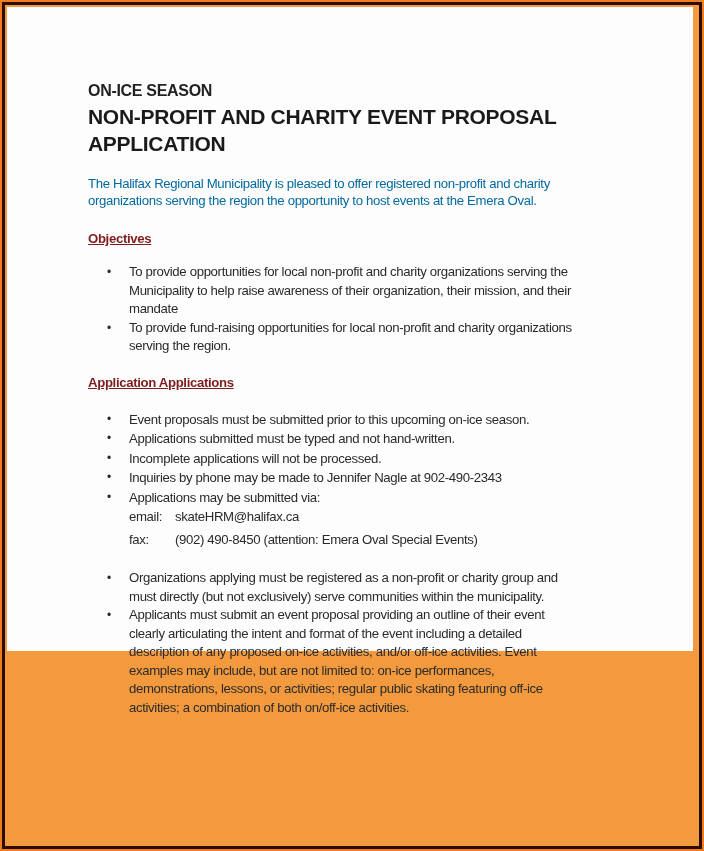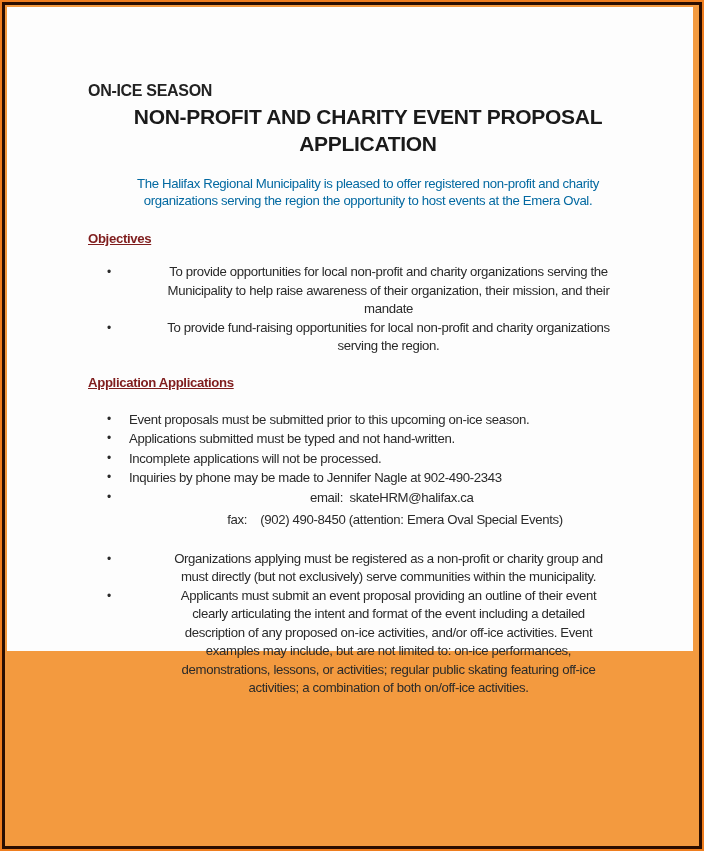--- a/index.html
+++ b/index.html
@@ -23,21 +23,21 @@
       color: #1e1e1e;
     }
     .content { position: absolute; left: 81px; top: 74px; width: 560px; }
     .kicker { font-size: 16px; font-weight: bold; letter-spacing: -0.3px; margin: 0; line-height: 20px; color: #222; }
     .title { font-size: 21px; font-weight: bold; margin: 2px 0 0 0; line-height: 27px; letter-spacing: -0.3px; color: #1a1a1a; }
     .intro { font-size: 13.2px; line-height: 17px; margin: 18px 0 0 0; letter-spacing: -0.35px; color: #0369a1; }
     .section-heading { font-size: 13.2px; text-decoration: underline; margin: 0; line-height: 17px; letter-spacing: -0.35px; color: #7f1d1d; }
     ul { list-style: none; margin: 0; padding: 0; }
     li { position: relative; padding-left: 41px; font-size: 13.2px; line-height: 18.5px; letter-spacing: -0.35px; color: #2a2a2a; }
     li .bullet { position: absolute; left: 19px; top: 0; font-size: 12px; }
-    .sub-line { display: block; text-align: center; }
+    .sub-line { display: block; }
     .sub-label { display: inline-block; width: 46px; }
     .sec-obj { margin-top: 21px; }
     .list-obj { margin-top: 16px; }
     .sec-req { margin-top: 18px; }
     .list-req { margin-top: 19px; }
     .list-req li { line-height: 19.5px; }
     .sec-dis { margin-top: 19px; }
     .list-dis { margin-top: 20px; }
   </style>
 </head>
@@ -87,20 +87,21 @@
       <li>
         <span class="bullet">•</span>
         <span>Incomplete applications will not be processed.</span>
       </li>
       <li>
         <span class="bullet">•</span>
         <span>Inquiries by phone may be made to Jennifer Nagle at 902-490-2343</span>
       </li>
       <li>
         <span class="bullet">•</span>
+        <span class="sub-line">Applications may be submitted via:</span>
         <span class="sub-line">
           <span class="sub-label">email:</span><span>skateHRM@halifax.ca</span>
         </span>
         <span class="sub-line" style="margin-top:3px;">
           <span class="sub-label">fax:</span><span>(902) 490-8450 (attention: Emera Oval Special Events)</span>
         </span>
       </li>
     </ul>
 
     <ul class="list-dis">

